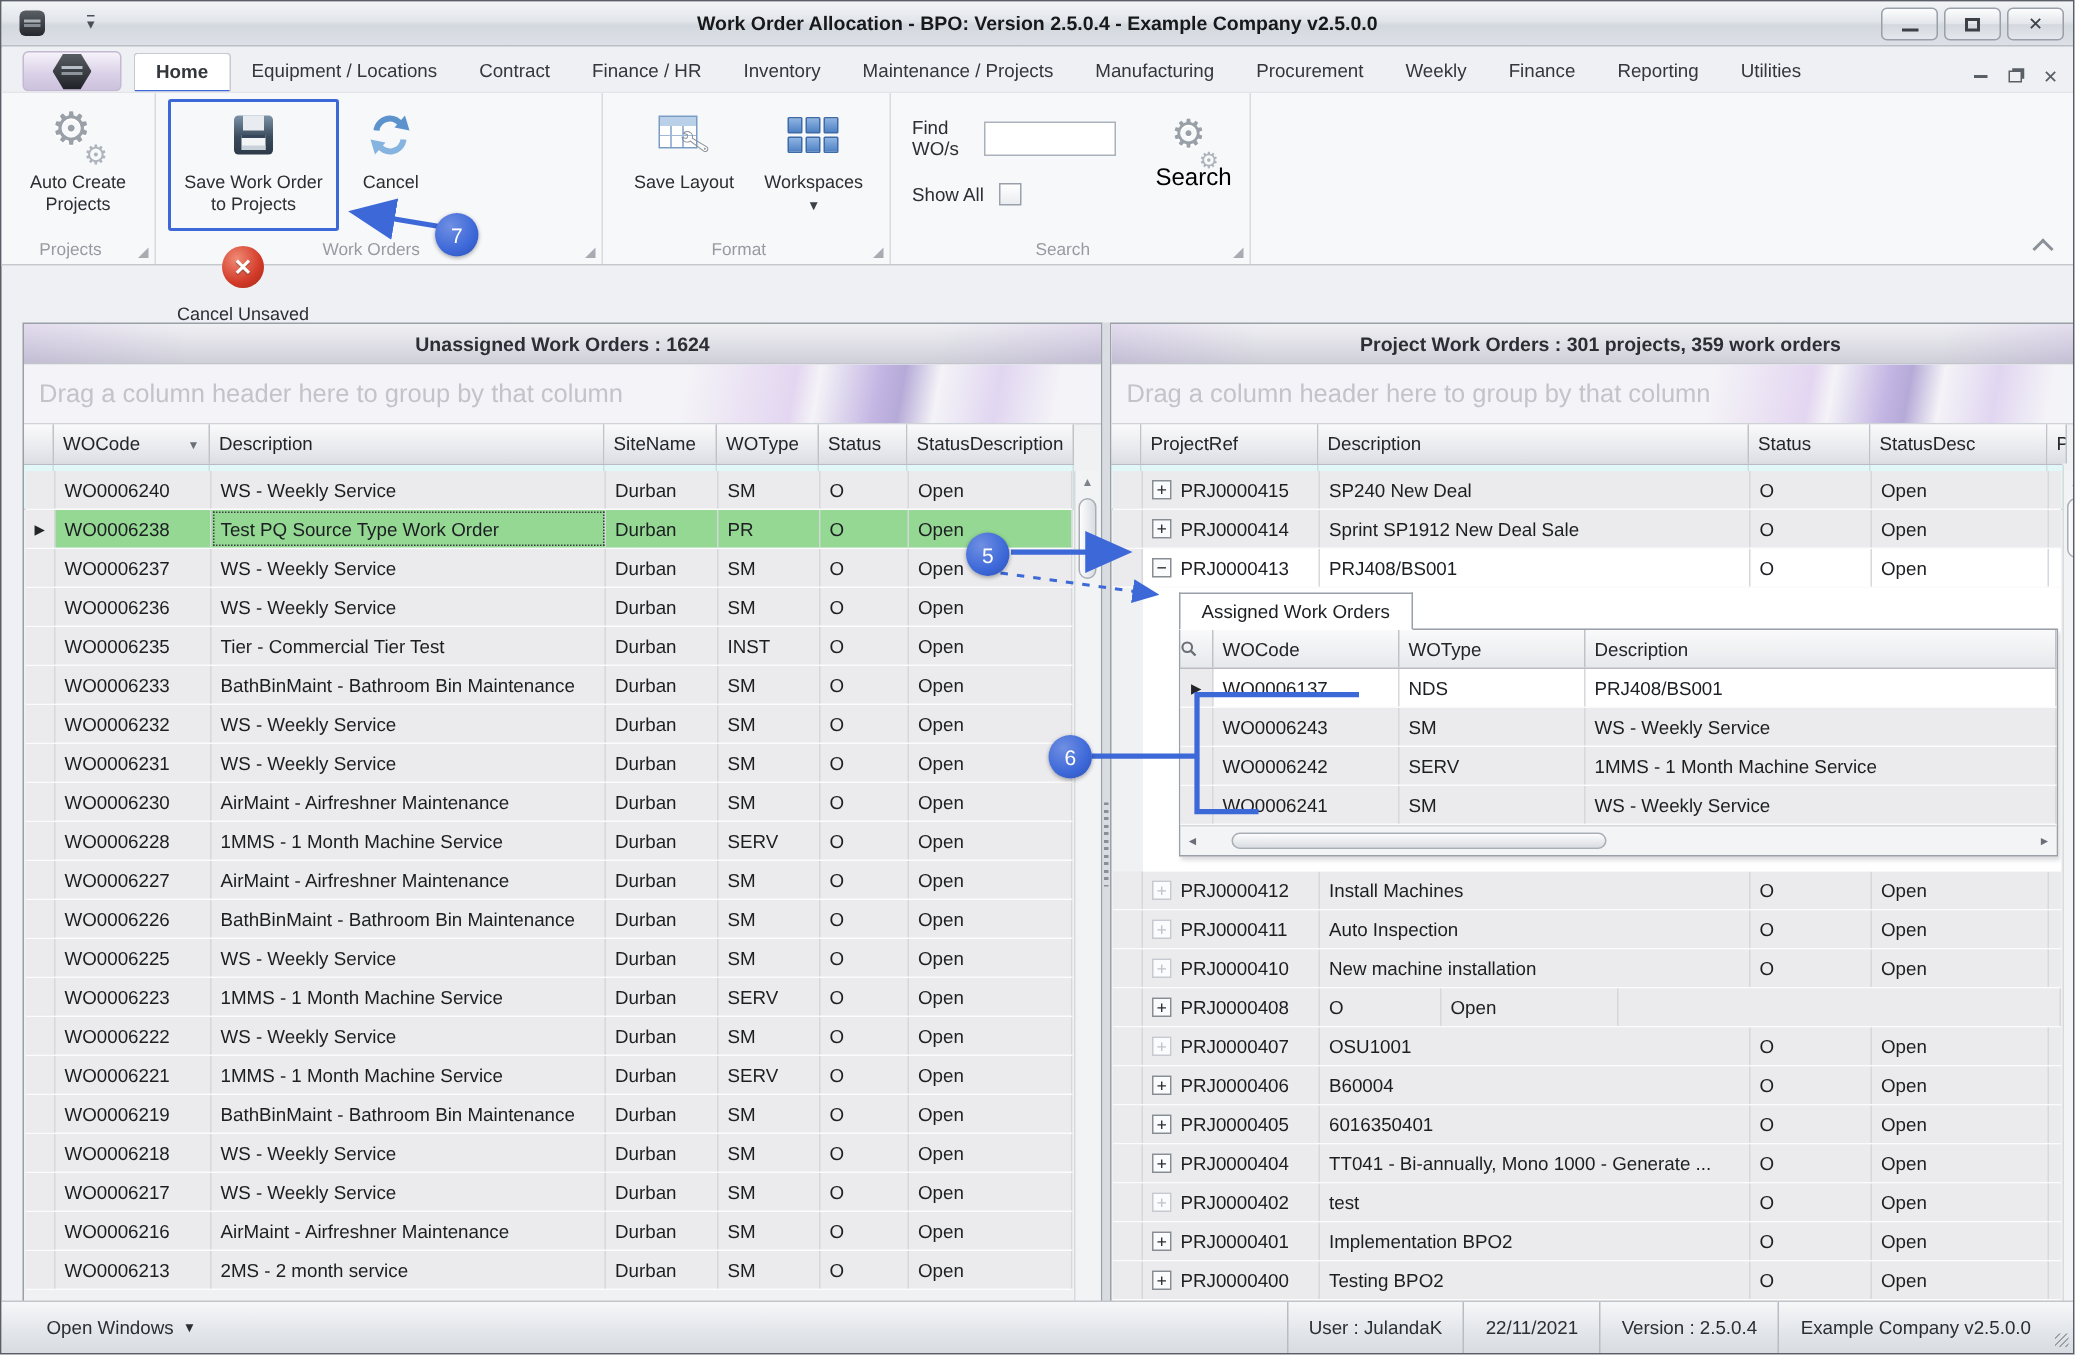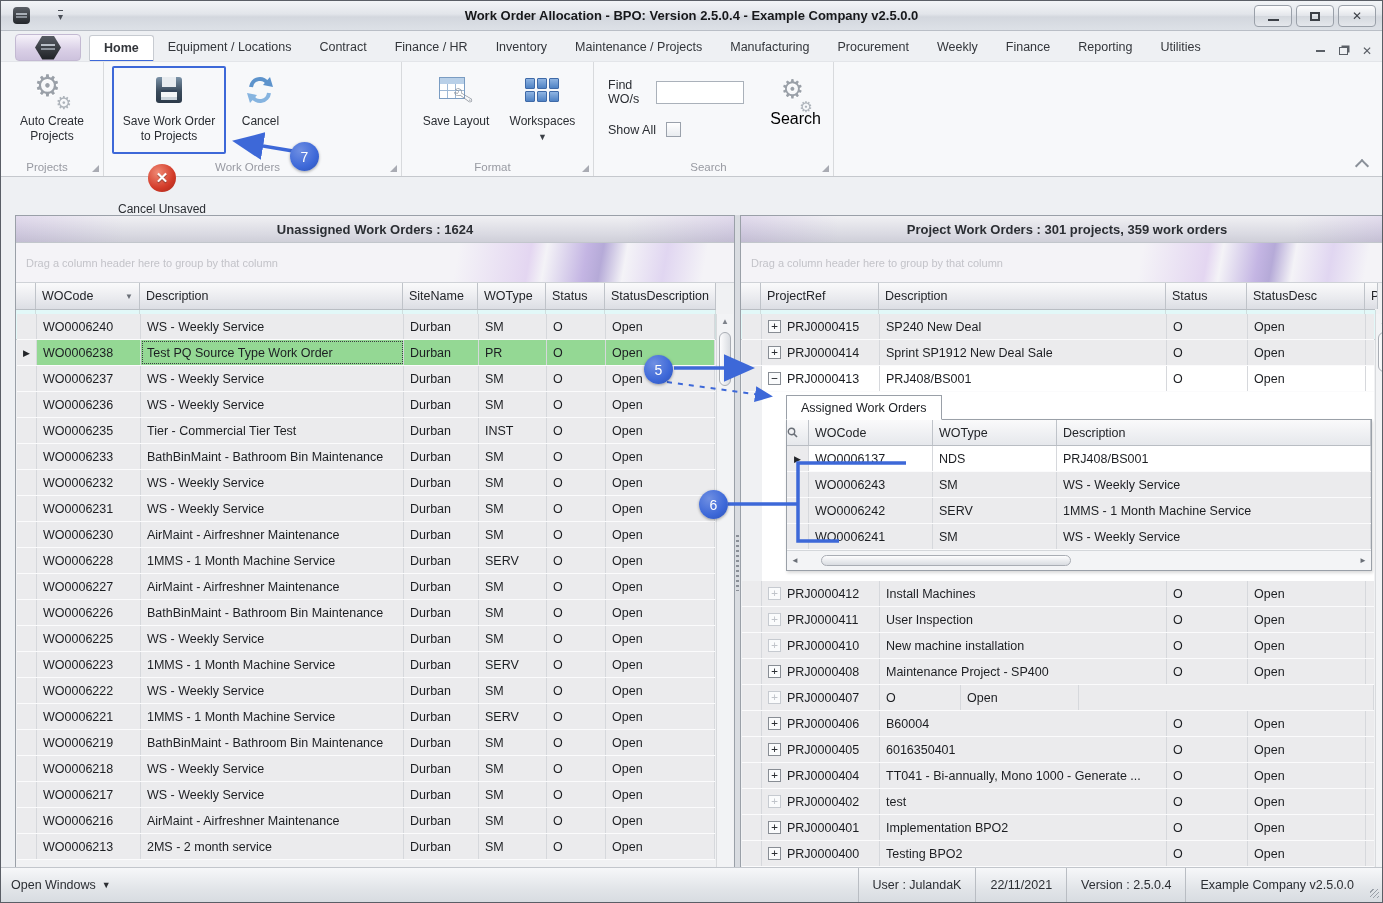--- a/index.html
+++ b/index.html
@@ -109,21 +109,21 @@
   .splitter .grip { position:absolute; left:1px; top:320px; width:3px; height:56px;
     background-image:repeating-linear-gradient(180deg,#8a8f97 0 2px,transparent 2px 5px); }
 
   .ptitle { height:27px; display:flex; align-items:center; justify-content:center;
     font-size:13px; font-weight:bold; color:#2b2e33;
     background:linear-gradient(180deg,#fbfbfc,#e3e3ea 70%,#d8d8e0),
                linear-gradient(90deg,#e6dff0,#f4f4f6 15%,#f4f4f6 85%,#e6dff0);
     background-blend-mode:multiply; border-bottom:1px solid #c2c6cc; }
   .gband { position:relative; height:40px; background:#f4f3f7; border-bottom:1px solid #cfd2d7;
     display:flex; align-items:center; overflow:hidden; }
-  .gband .hint { font-size:11px; color:#c3c3c9; padding-left:10px; position:relative; z-index:2;}
+  .gband .hint { font-size:17px; color:#c3c3c9; padding-left:10px; position:relative; z-index:2;}
   .gband::after { content:""; position:absolute; right:0; top:0; bottom:0; width:55%;
     background:
      linear-gradient(100deg, rgba(255,255,255,0) 30%, rgba(214,190,236,.55) 48%, rgba(255,255,255,0) 52%,
         rgba(164,140,214,.6) 62%, rgba(130,110,190,.55) 66%, rgba(255,255,255,0) 72%,
         rgba(205,185,235,.5) 82%, rgba(255,255,255,0) 92%); }
 
   .ghdr { display:flex; height:27px; border-bottom:1px solid #b9bdc3; position:relative; z-index:1;}
   .hcell { height:100%; border-right:1px solid #bfc3c9;
     background:linear-gradient(180deg,#fafafb,#e9eaee 60%,#dcdee4);
     font-size:12.5px; color:#232529; display:flex; align-items:center; padding:0 6px;
@@ -180,21 +180,21 @@
   .hscroll { position:absolute; left:1px; right:19px; bottom:3px; height:20px; background:#f2f3f5;
     border-top:1px solid #d8dadd; display:flex; align-items:center; }
   .hscroll .lt, .hscroll .rt { width:16px; font-size:8px; color:#7d828a; text-align:center; flex:none;}
   .hscroll .rt { margin-left:auto; }
   .hscroll .thumb { width:170px; height:11px; border:1px solid #a9adb4; border-radius:6px;
     background:linear-gradient(180deg,#fdfdfe,#d9dce1); }
 
   
   .statusbar { position:absolute; left:0; bottom:0; right:0; height:35px;
     background:linear-gradient(180deg,#f6f7f9,#e2e5e9 60%,#d8dce1);
-    border-top:1px solid #c2c6cc; display:flex; align-items:center; font-size:12.5px; color:#2b2e33; }
+    border-top:1px solid #c2c6cc; display:flex; align-items:center; font-size:12.5px; color:#2b2e33;padding-left:20px; }
   .sb-left { padding-left:10px; display:flex; align-items:center; gap:6px; }
   .sb-right { margin-left:auto; display:flex; align-items:stretch; height:100%; }
   .sb-cell { display:flex; align-items:center; padding:0 14px; border-left:1px solid #b9bdc3; }
   .sb-grip { width:14px; height:100%; position:relative; }
   .sb-grip::after { content:""; position:absolute; right:3px; bottom:4px; width:9px; height:9px;
     background:repeating-linear-gradient(135deg,transparent 0 2px,#9aa0a8 2px 3px); }
 
   
   .overlay { position:absolute; left:0; top:0; z-index:40; pointer-events:none; }
   .callout { position:absolute; z-index:50; width:29px; height:29px; border-radius:50%;
@@ -758,44 +758,44 @@
             <div class="gcell indic" style="width: 20px; flex: 0 0 auto;"></div>
             <div class="gcell" style="width: 118px; flex: 0 0 auto;"><span class="expbox faded">+</span>PRJ0000412</div>
             <div class="gcell" style="width: 287px; flex: 0 0 auto;">Install Machines</div>
             <div class="gcell" style="width: 81px; flex: 0 0 auto;">O</div>
             <div class="gcell" style="width: 118px; flex: 0 0 auto;">Open</div>
             <div class="gcell" style="flex: 1 1 0%;"></div>
           </div>
           <div class="grow">
             <div class="gcell indic" style="width: 20px; flex: 0 0 auto;"></div>
             <div class="gcell" style="width: 118px; flex: 0 0 auto;"><span class="expbox faded">+</span>PRJ0000411</div>
-            <div class="gcell" style="width: 287px; flex: 0 0 auto;">User Inspection</div>
+            <div class="gcell" style="width: 287px; flex: 0 0 auto;">Auto Inspection</div>
             <div class="gcell" style="width: 81px; flex: 0 0 auto;">O</div>
             <div class="gcell" style="width: 118px; flex: 0 0 auto;">Open</div>
             <div class="gcell" style="flex: 1 1 0%;"></div>
           </div>
           <div class="grow">
             <div class="gcell indic" style="width: 20px; flex: 0 0 auto;"></div>
             <div class="gcell" style="width: 118px; flex: 0 0 auto;"><span class="expbox faded">+</span>PRJ0000410</div>
             <div class="gcell" style="width: 287px; flex: 0 0 auto;">New machine installation</div>
             <div class="gcell" style="width: 81px; flex: 0 0 auto;">O</div>
             <div class="gcell" style="width: 118px; flex: 0 0 auto;">Open</div>
             <div class="gcell" style="flex: 1 1 0%;"></div>
           </div>
           <div class="grow">
             <div class="gcell indic" style="width: 20px; flex: 0 0 auto;"></div>
             <div class="gcell" style="width: 118px; flex: 0 0 auto;"><span class="expbox">+</span>PRJ0000408</div>
-            <div class="gcell" style="width: 287px; flex: 0 0 auto;">Maintenance Project - SP400</div>
             <div class="gcell" style="width: 81px; flex: 0 0 auto;">O</div>
             <div class="gcell" style="width: 118px; flex: 0 0 auto;">Open</div>
             <div class="gcell" style="flex: 1 1 0%;"></div>
           </div>
           <div class="grow">
             <div class="gcell indic" style="width: 20px; flex: 0 0 auto;"></div>
             <div class="gcell" style="width: 118px; flex: 0 0 auto;"><span class="expbox faded">+</span>PRJ0000407</div>
+            <div class="gcell" style="width: 287px; flex: 0 0 auto;">OSU1001</div>
             <div class="gcell" style="width: 81px; flex: 0 0 auto;">O</div>
             <div class="gcell" style="width: 118px; flex: 0 0 auto;">Open</div>
             <div class="gcell" style="flex: 1 1 0%;"></div>
           </div>
           <div class="grow">
             <div class="gcell indic" style="width: 20px; flex: 0 0 auto;"></div>
             <div class="gcell" style="width: 118px; flex: 0 0 auto;"><span class="expbox">+</span>PRJ0000406</div>
             <div class="gcell" style="width: 287px; flex: 0 0 auto;">B60004</div>
             <div class="gcell" style="width: 81px; flex: 0 0 auto;">O</div>
             <div class="gcell" style="width: 118px; flex: 0 0 auto;">Open</div>

